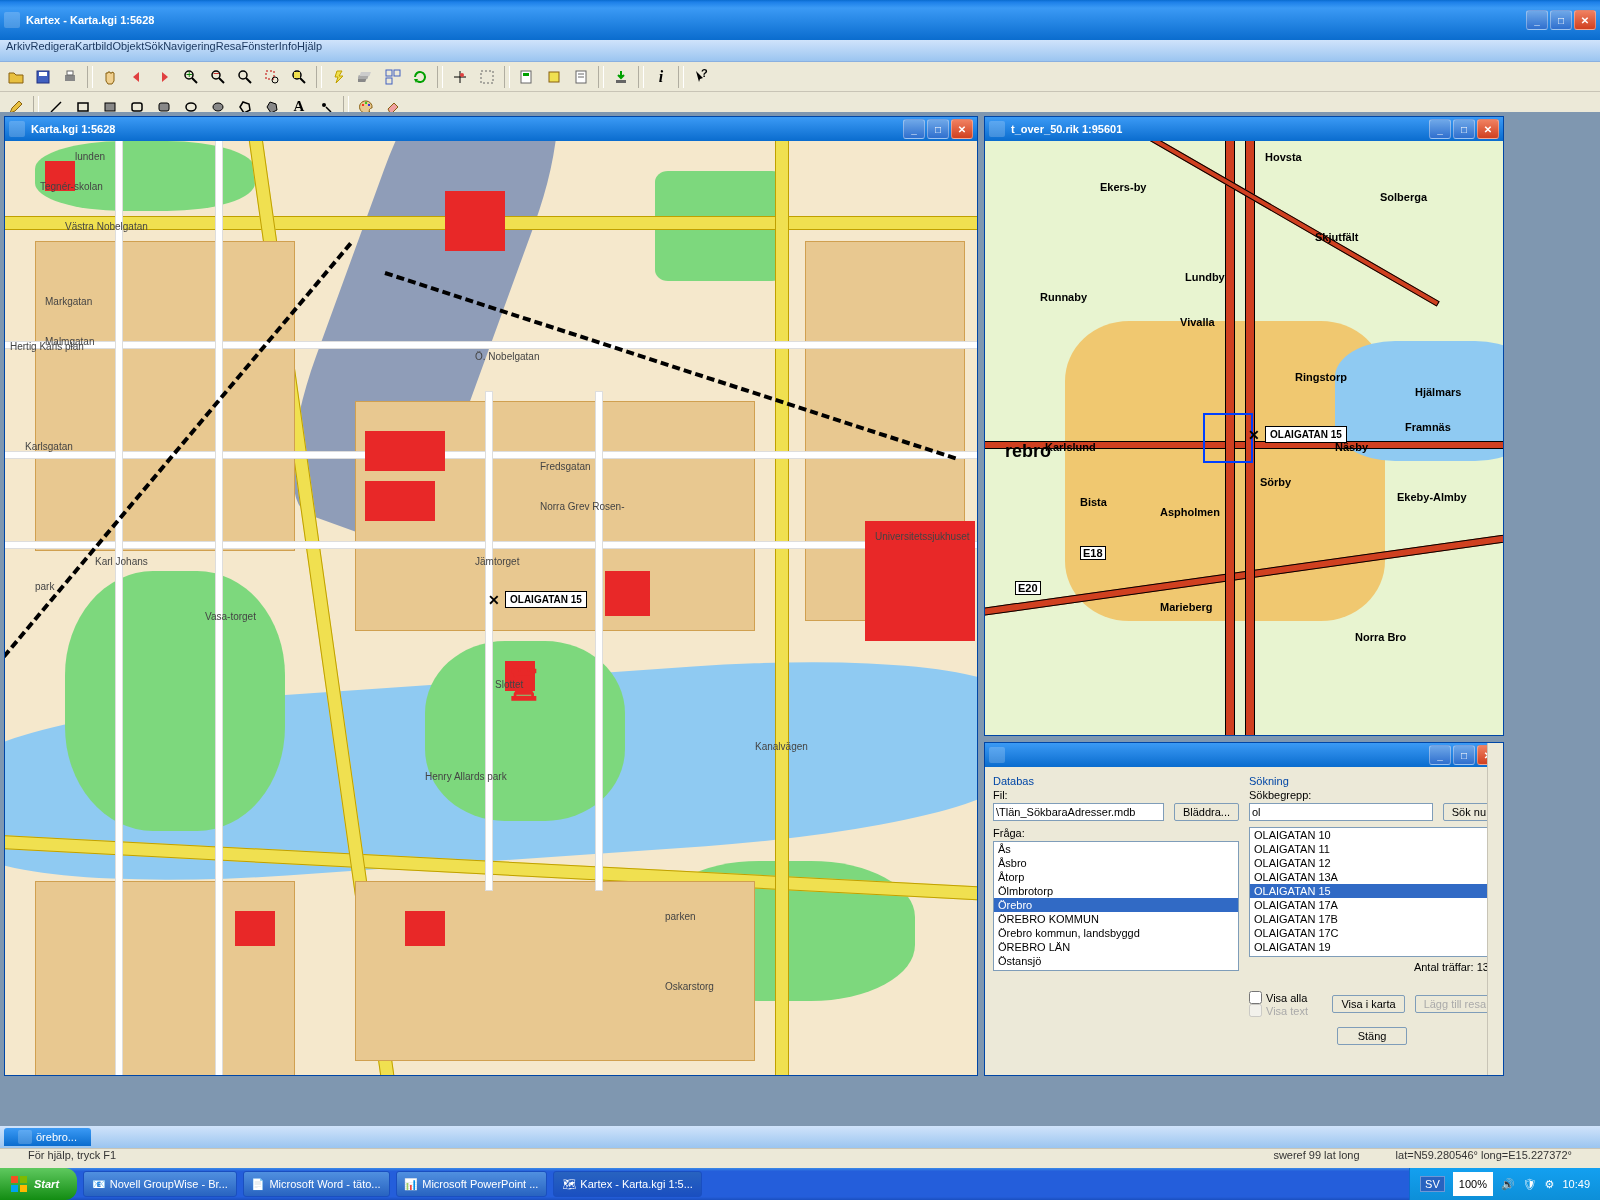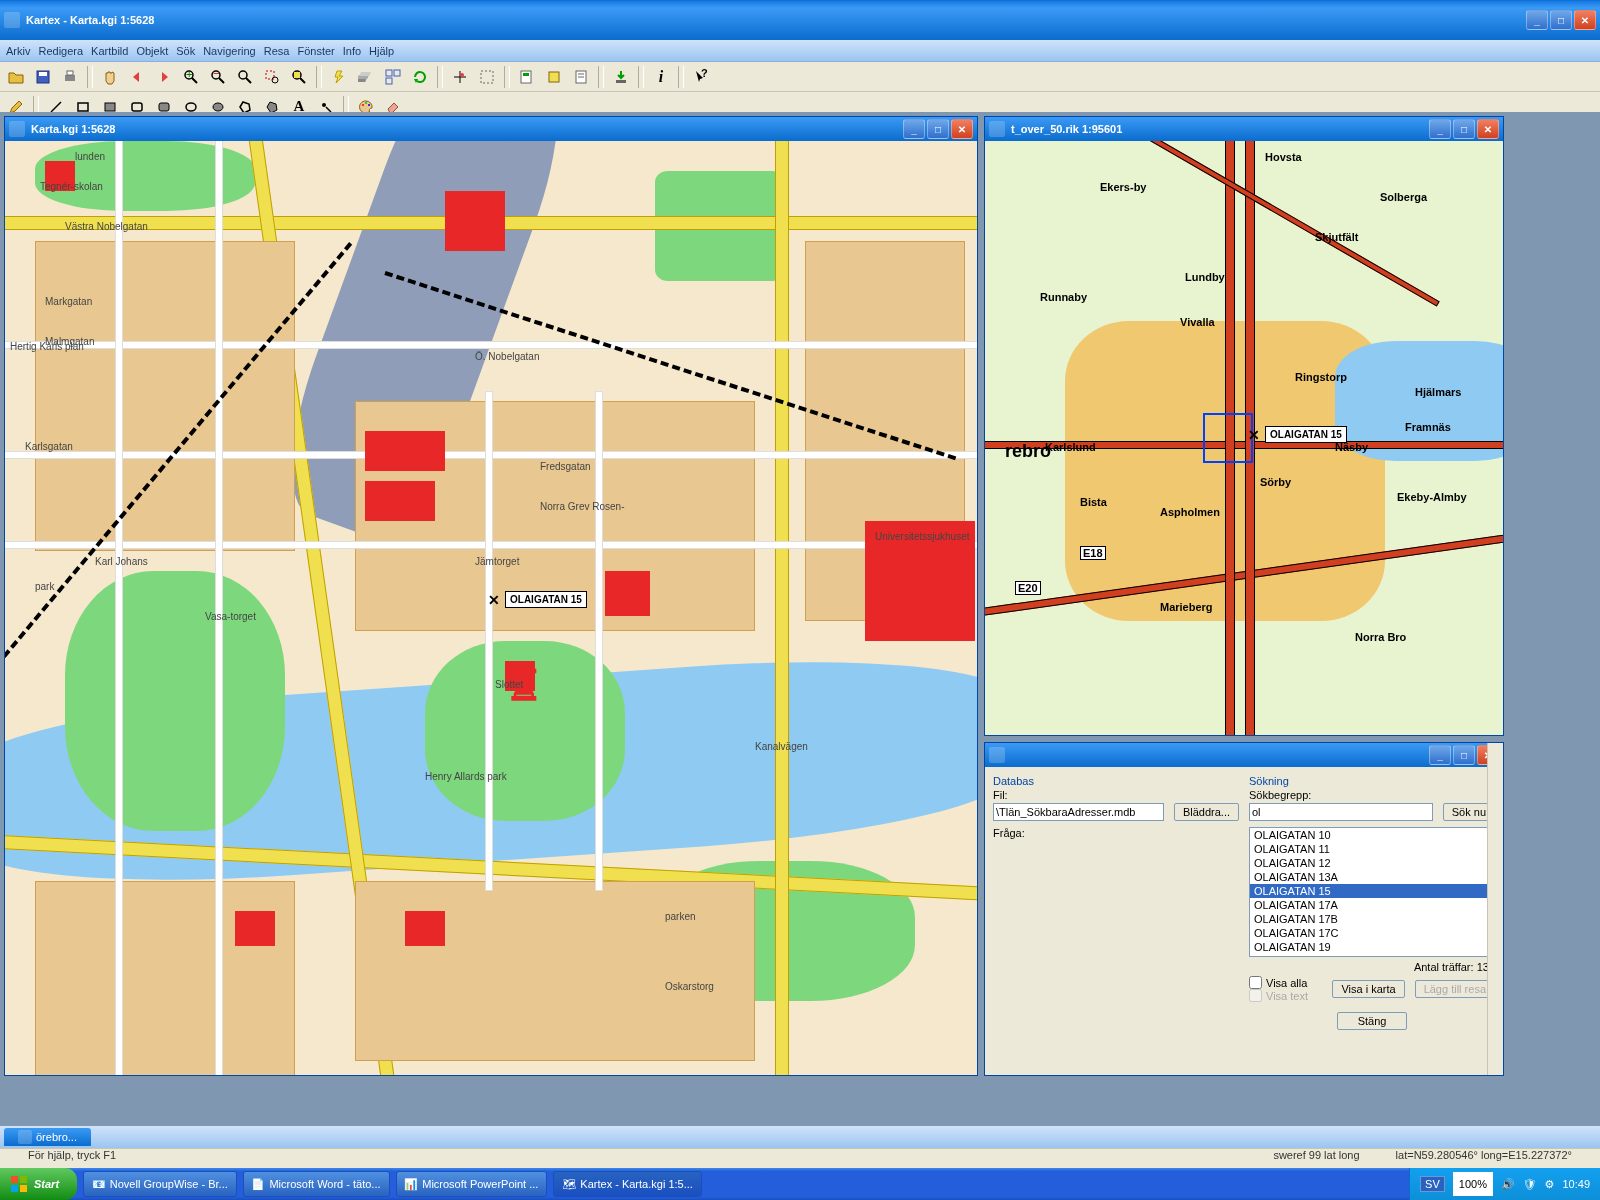--- a/index.html
+++ b/index.html
@@ -3,21 +3,21 @@
 <meta charset="utf-8">
 <style>
 *{box-sizing:border-box;margin:0;padding:0;font-family:Tahoma,Arial,sans-serif;font-size:11px}
 body{background:#ece9d8;overflow:hidden;width:1600px;height:1200px}
 .titlebar{height:40px;background:linear-gradient(to bottom,#0a6cce 0%,#1c7fe8 5%,#3b9af5 20%,#0a6cce 100%);display:flex;align-items:center;padding:0 4px;color:#fff;font-weight:bold}
 .titlebar .icon{width:16px;height:16px;background:#fff3;margin-right:6px;border-radius:2px}
 .titlebar .buttons{margin-left:auto;display:flex;gap:2px}
 .winbtn{width:22px;height:20px;display:flex;align-items:center;justify-content:center;border-radius:3px;font-weight:bold;cursor:pointer;border:1px solid #fff5;font-size:10px}
 .winbtn.min,.winbtn.max{background:linear-gradient(to bottom,#6fa8e8,#2f6fce)}
 .winbtn.close{background:linear-gradient(to bottom,#f08060,#d04020)}
-.menubar{height:22px;background:linear-gradient(to bottom,#d0e3fb,#9bc5f0);display:flex;align-items:center;padding:0 6px;gap:8px;color:#1a365d;border-bottom:1px solid #8ab0e0}
+.menubar{height:22px;background:linear-gradient(to bottom,#d0e3fb,#9bc5f0);display:flex;padding:0 6px;gap:0;color:#1a365d;border-bottom:1px solid #8ab0e0}
 .menubar span{cursor:pointer}
 .toolbar{height:30px;background:#ece9d8;display:flex;align-items:center;padding:2px 4px;gap:3px;border-bottom:1px solid #c8c4b6}
 .tbtn{width:24px;height:24px;display:flex;align-items:center;justify-content:center;border:1px solid transparent;border-radius:2px;cursor:pointer;position:relative}
 .tbtn svg{width:16px;height:16px}
 .sep{width:6px;height:22px;border-left:1px solid #b0ada0;border-right:1px solid #fff;margin:0 2px}
 .wk{position:absolute;left:0;right:0;top:112px;bottom:74px;background:#7f97b0}
 .child{position:absolute;border:1px solid #0046a6;background:#ece9d8;display:flex;flex-direction:column}
 .child .titlebar{height:24px;background:linear-gradient(to bottom,#3b9af5,#0a6cce)}
 .map-canvas{flex:1;position:relative;overflow:hidden;background:#fff}
 #map1c{background:#f5e8cc}
@@ -437,20 +437,32 @@
     </div>
     <div class="search-panel">
       <div class="sp-col">
         <div class="sp-label">Databas</div>
         <div>Fil:</div>
         <div class="sp-row">
           <input class="sp-input" style="flex: 1 1 0%;" value="\Tlän_SökbaraAdresser.mdb">
           <button class="sp-btn">Bläddra...</button>
         </div>
         <div style="margin-top:4px">Fråga:</div>
+        <div class="sp-list" id="fraga-list" style="height:130px">
+
+        <div>Ås</div>
+            <div>Åsbro</div>
+            <div>Åtorp</div>
+            <div>Ölmbrotorp</div>
+            <div class="sel">Örebro</div>
+            <div>ÖREBRO KOMMUN</div>
+            <div>Örebro kommun, landsbyggd</div>
+            <div>ÖREBRO LÄN</div>
+            <div>Östansjö</div>
+          </div>
       </div>
       <div class="sp-col">
         <div class="sp-label">Sökning</div>
         <div>Sökbegrepp:</div>
         <div class="sp-row">
           <input class="sp-input" style="flex: 1 1 0%;" value="ol">
           <button class="sp-btn">Sök nu</button>
         </div>
         <div class="sp-list" id="results-list" style="height:130px;margin-top:4px">
           <div class="scroll-v"></div>
@@ -458,21 +470,21 @@
             <div>OLAIGATAN 11</div>
             <div>OLAIGATAN 12</div>
             <div>OLAIGATAN 13A</div>
             <div class="sel">OLAIGATAN 15</div>
             <div>OLAIGATAN 17A</div>
             <div>OLAIGATAN 17B</div>
             <div>OLAIGATAN 17C</div>
             <div>OLAIGATAN 19</div>
           </div>
         <div style="text-align:right;margin-top:2px">Antal träffar: 136</div>
-        <div class="sp-row" style="margin-top:1px">
+        <div class="sp-row" style="margin-top:16px">
           <div style="flex:1">
             <label class="sp-chk">
                 <input type="checkbox" style="">
                 <span>Visa alla</span>
               </label>
             <label class="sp-chk" style="color:#aaa">
                 <input type="checkbox" disabled="" style="">
                 <span>Visa text</span>
               </label>
           </div>

